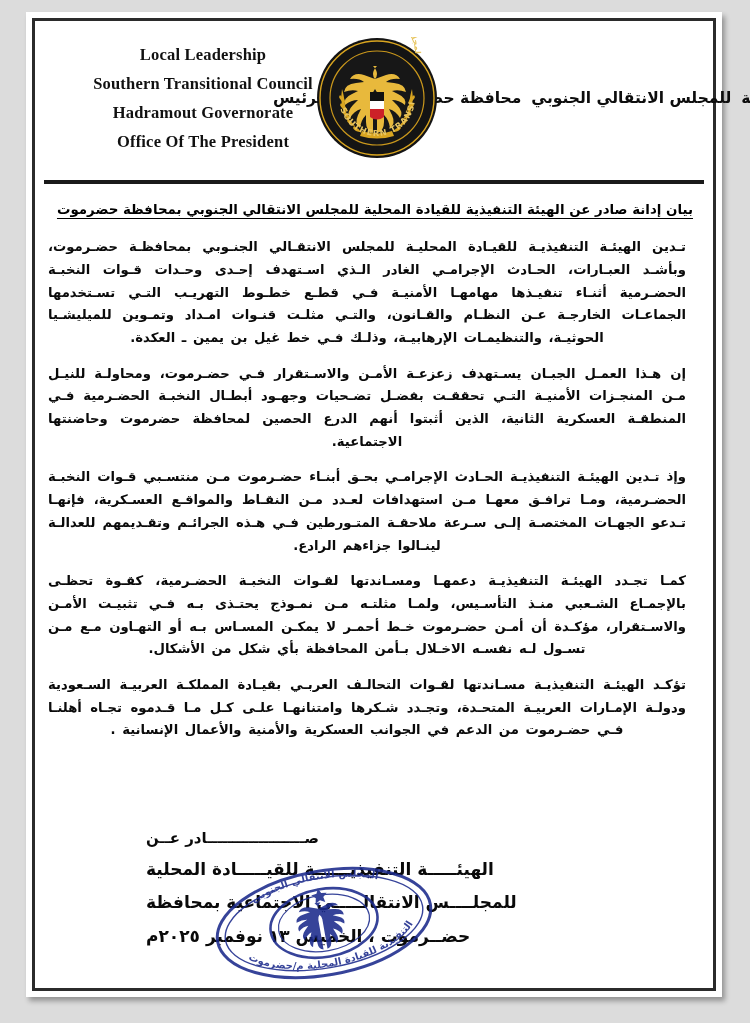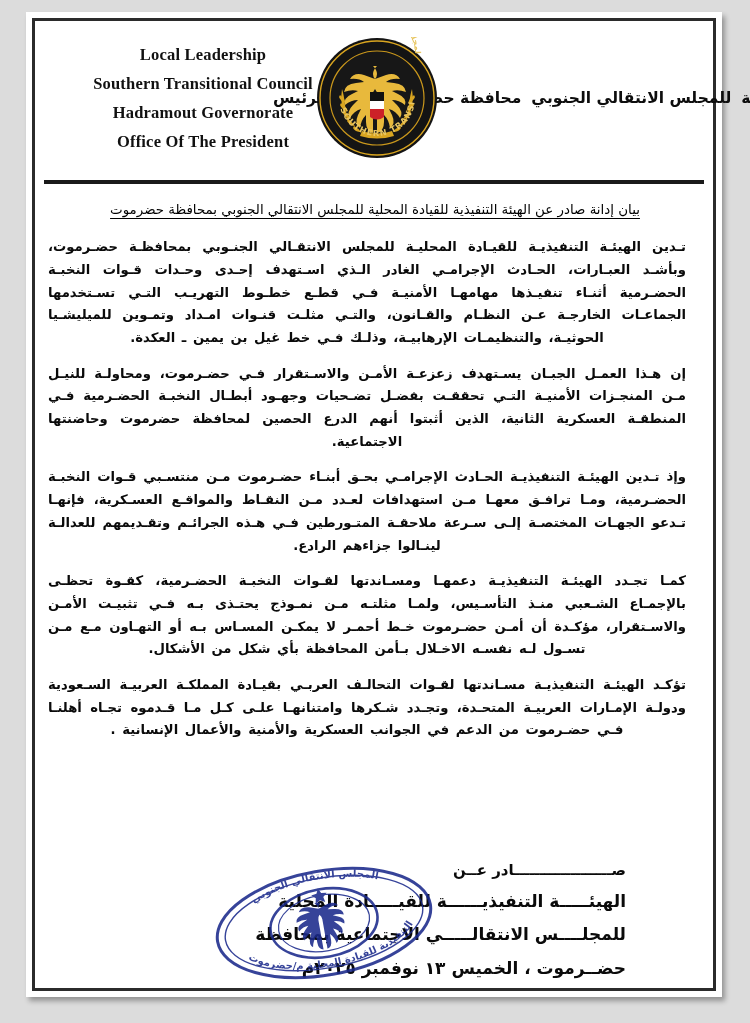--- a/index.html
+++ b/index.html
@@ -112,21 +112,21 @@
     position: absolute;
     left: 22px;
     right: 20px;
     top: 182px;
     direction: rtl;
     text-align: justify;
     text-align-last: center;
   }
   .doc-title {
     font-family: "DejaVu Sans", sans-serif;
-    font-weight: normal;
+    font-weight: bold;
     font-size: 13.4px;
     color: #000;
     text-align: center;
     text-decoration: underline;
     text-underline-offset: 4px;
     margin: 6px 0 16px 0;
     line-height: 1.5;
   }
   p.para {
     font-family: "DejaVu Sans", sans-serif;
@@ -136,24 +136,24 @@
     line-height: 1.72;
     margin: 0 16px 13px 0;
     text-align: justify;
     word-spacing: 2px;
   }
 
   
   .signature {
     position: absolute;
     left: 120px;
-    top: 844px;
+    top: 812px;
     width: 480px;
     direction: rtl;
-    text-align: right;
+    text-align: left;
   }
   .sig-line {
     font-family: "DejaVu Sans", sans-serif;
     font-weight: bold;
     font-size: 17px;
     color: #0a0a0a;
     line-height: 1.95;
     white-space: nowrap;
   }
   .sig-issued {

